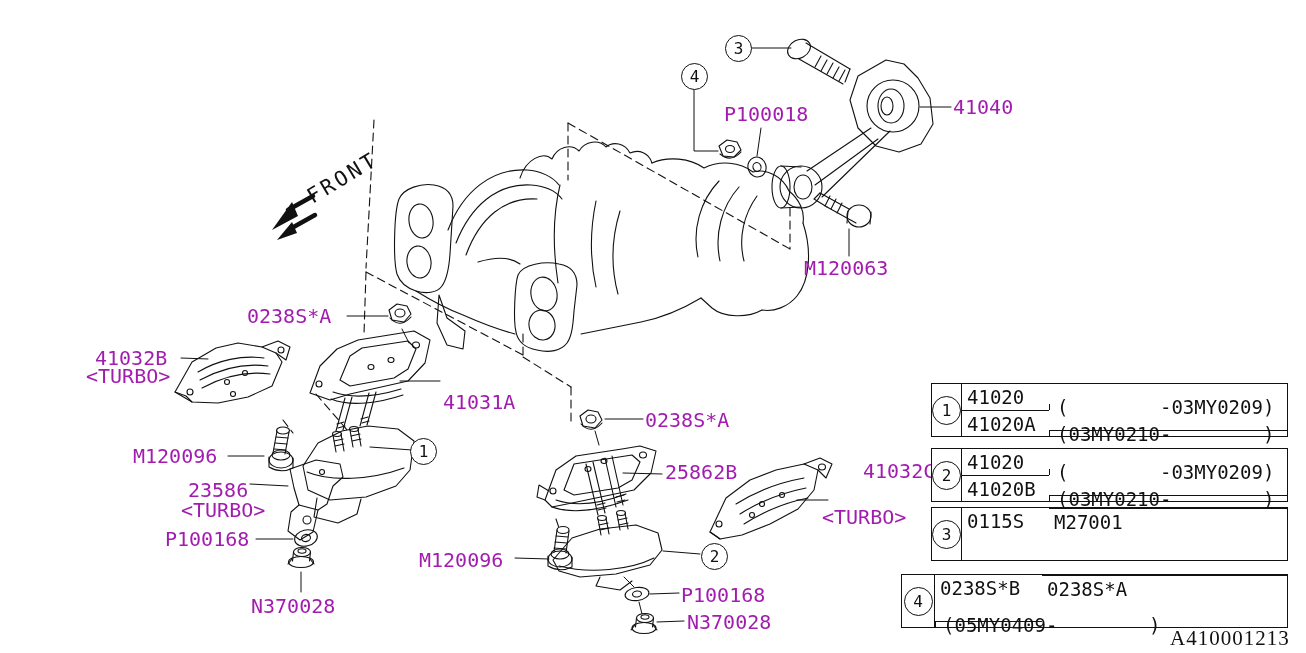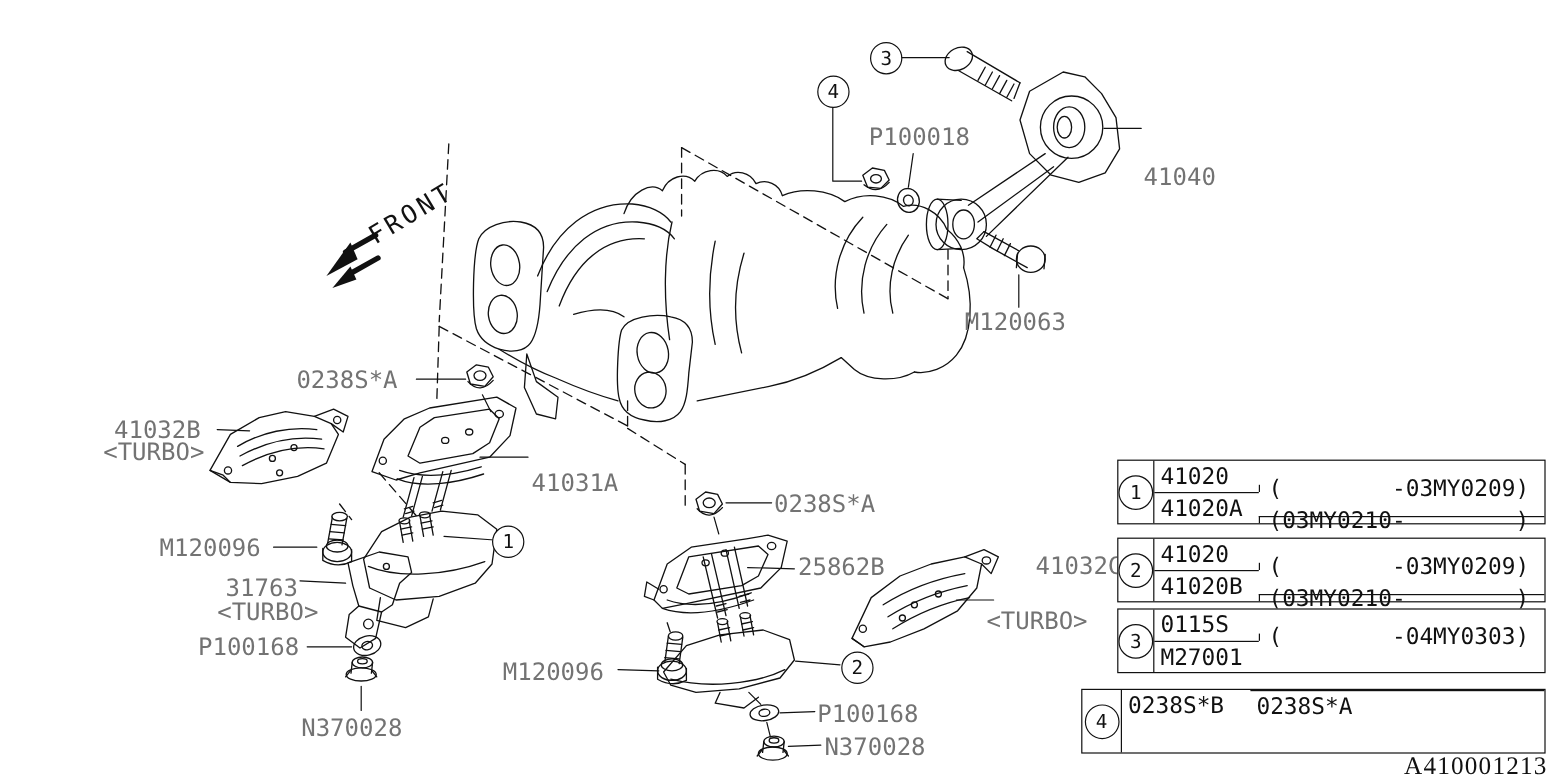--- a/index.html
+++ b/index.html
@@ -3,21 +3,21 @@
 <meta charset="utf-8">
 <style>
   html,body{margin:0;padding:0;background:#ffffff;}
   .stage{
     position:relative;width:1306px;height:653px;background:#ffffff;overflow:hidden;
     font-family:"DejaVu Sans Mono","Liberation Mono",monospace;color:#111;
   }
   .art{position:absolute;left:0;top:0;}
   .lbl{
     position:absolute;font-size:20px;line-height:20px;white-space:pre;
-    letter-spacing:0px;color:#737373;
+    letter-spacing:0px;color:#a21caf;
   }
   .front{
     position:absolute;left:309px;top:186px;font-size:21px;letter-spacing:3px;
     transform:rotate(-31deg);transform-origin:0 50%;
   }
   .callout{
     position:absolute;width:25px;height:25px;border:1.6px solid #111;border-radius:50%;
     display:flex;align-items:center;justify-content:center;font-size:16px;background:#fff;
   }
   .code{position:absolute;left:1170px;top:626px;font-size:21px;letter-spacing:1px;font-family:Liberation Serif, serif;}
@@ -297,28 +297,28 @@
   </svg>
 
   <div class="front">FRONT</div>
 
   <div class="callout" style="left:725px;top:35px;">3</div>
   <div class="callout" style="left:681px;top:63px;">4</div>
   <div class="callout" style="left:410px;top:438px;">1</div>
   <div class="callout" style="left:701px;top:543px;">2</div>
 
   <div class="lbl" style="left:724px;top:104px;">P100018</div>
-  <div class="lbl" style="left:953px;top:97px;margin-top:40px;">41040</div>
+  <div class="lbl" style="left:953px;top:97px;">41040</div>
   <div class="lbl" style="left:804px;top:258px;text-align:right;">M120063</div>
   <div class="lbl" style="left:247px;top:306px;">0238S*A</div>
   <div class="lbl" style="left:95px;top:348px;">41032B</div>
   <div class="lbl" style="left:86px;top:366px;">&lt;TURBO&gt;</div>
   <div class="lbl" style="left:443px;top:392px;">41031A</div>
   <div class="lbl" style="left:133px;top:446px;">M120096</div>
-  <div class="lbl" style="left:188px;top:480px;">31763</div>
+  <div class="lbl" style="left:188px;top:480px;">23586</div>
   <div class="lbl" style="left:181px;top:500px;">&lt;TURBO&gt;</div>
   <div class="lbl" style="left:165px;top:529px;">P100168</div>
   <div class="lbl" style="left:251px;top:596px;">N370028</div>
   <div class="lbl" style="left:645px;top:410px;">0238S*A</div>
   <div class="lbl" style="left:665px;top:462px;">25862B</div>
   <div class="lbl" style="left:831px;top:461px;margin-left:32px;">41032C</div>
   <div class="lbl" style="left:822px;top:507px;">&lt;TURBO&gt;</div>
   <div class="lbl" style="left:419px;top:550px;">M120096</div>
   <div class="lbl" style="left:681px;top:585px;">P100168</div>
   <div class="lbl" style="left:687px;top:612px;">N370028</div>
@@ -343,25 +343,25 @@
     <div class="trange">(        -03MY0209)</div>
     <div class="tpart row2">41020B</div>
     <div class="trange row2">(03MY0210-        )</div>
   </div>
 
   <div class="tg cols-a" style="left:931px;top:507px;">
     <div class="tnum">
       <span class="tcircle">3</span>
     </div>
     <div class="tpart">0115S</div>
-    <div class="trange">(        -04MY0303)</div>
     <div class="tpart row2">M27001</div>
   </div>
 
   <div class="tg cols-b" style="left:901px;top:574px;">
     <div class="tnum">
       <span class="tcircle">4</span>
     </div>
     <div class="tpart">0238S*B</div>
     <div class="tpart row2">0238S*A</div>
+    <div class="trange row2">(05MY0409-        )</div>
   </div>
 
 </div>
 
 </body></html>

